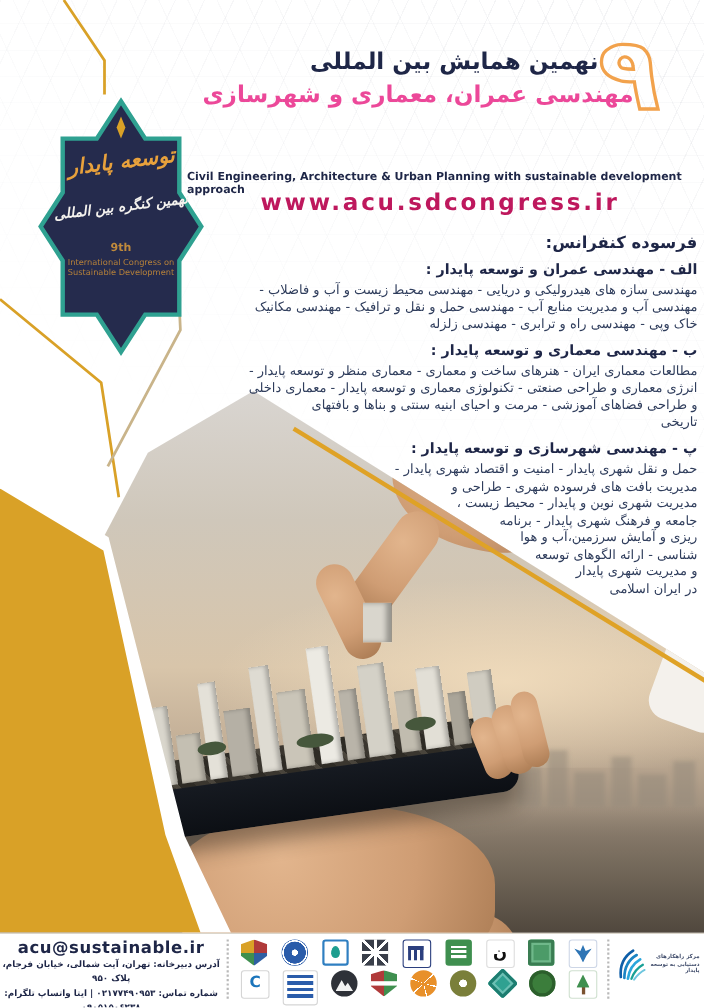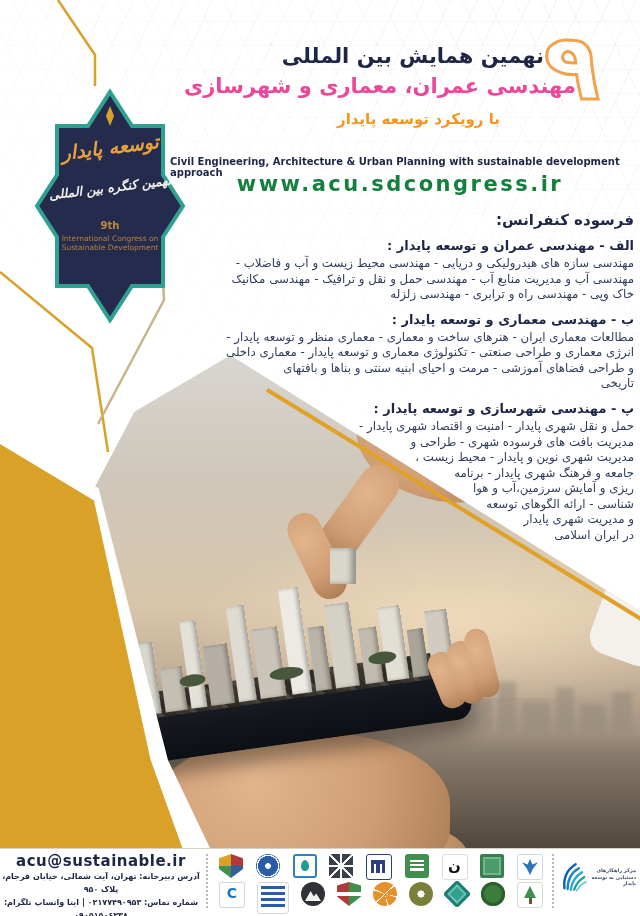--- a/index.html
+++ b/index.html
@@ -79,21 +79,21 @@
   .big-nine{position:absolute;right:40px;top:22px;z-index:3;font-size:92px;font-weight:bold;line-height:1;
     color:transparent;-webkit-text-stroke:3px #f2a24c;}
   .title-fa1{position:absolute;right:96px;top:44px;z-index:4;font-size:21px;font-weight:bold;color:#1e2647;direction:rtl;}
   .title-fa2{position:absolute;right:64px;top:74px;z-index:4;font-size:21px;font-weight:bold;color:#ec4899;direction:rtl;}
   .subtitle-fa{position:absolute;right:140px;top:110px;z-index:4;font-size:15px;font-weight:bold;color:#f7941e;direction:rtl;}
   .conf-line1{position:absolute;left:170px;top:132px;z-index:4;color:#6b7280;font-size:10.5px;}
   .conf-line1 .n9{font-size:22px;font-weight:bold;color:#1e2647;}
   .conf-line1 sup{font-size:10px;font-weight:bold;color:#1e2647;}
   .conf-line2{position:absolute;left:170px;top:156px;z-index:4;width:460px;font-size:10px;font-weight:bold;color:#1e2647;}
   .website{position:absolute;left:170px;top:172px;width:460px;z-index:4;text-align:center;
-    font-size:21px;font-weight:bold;color:#15803d;letter-spacing:2.5px;}
+    font-size:21px;font-weight:bold;color:#be185d;letter-spacing:2.5px;}
 
   
   .topics{position:absolute;top:211px;right:6px;width:468px;z-index:3;direction:rtl;text-align:right;color:#2f3d5c;}
   .topics-heading{font-size:15px;font-weight:bold;color:#1e2647;margin:0 0 8px;}
   .sec-title{font-size:13px;font-weight:bold;color:#1e2647;margin:9px 0 3px;}
   .sec-body{font-size:11.8px;line-height:1.32;white-space:pre-line;margin:0;}
 
   
   .footer{position:absolute;left:0;top:848px;width:640px;height:68px;background:#ffffff;z-index:4;
     border-top:1px solid #d8d2c6;}
@@ -235,21 +235,20 @@
     <div class="star-txt star-t2">نهمین کنگره بین المللی</div>
     <div class="star-txt star-t3">9th</div>
     <div class="star-txt star-t4" style="white-space:pre-line">International Congress on
 Sustainable Development</div>
   </div>
 
 
   <div class="big-nine">۹</div>
   <div class="title-fa1">نهمین همایش بین المللی</div>
   <div class="title-fa2">مهندسی عمران، معماری و شهرسازی</div>
-  <div class="subtitle-fa">با رویکرد توسعه پایدار</div>
   <div class="conf-line2">Civil Engineering, Architecture &amp; Urban Planning with sustainable development approach</div>
   <div class="website">www.acu.sdcongress.ir</div>
 
   <div class="topics">
     <p class="topics-heading">فرسوده کنفرانس:</p>
     <p class="sec-title">الف - مهندسی عمران و توسعه پایدار :</p>
     <p class="sec-body">مهندسی سازه های هیدرولیکی و دریایی - مهندسی محیط زیست و آب و فاضلاب -
 مهندسی آب و مدیریت منابع آب - مهندسی حمل و نقل و ترافیک - مهندسی مکانیک
 خاک وپی - مهندسی راه و ترابری - مهندسی زلزله</p>
     <p class="sec-title">ب - مهندسی معماری و توسعه پایدار :</p>

